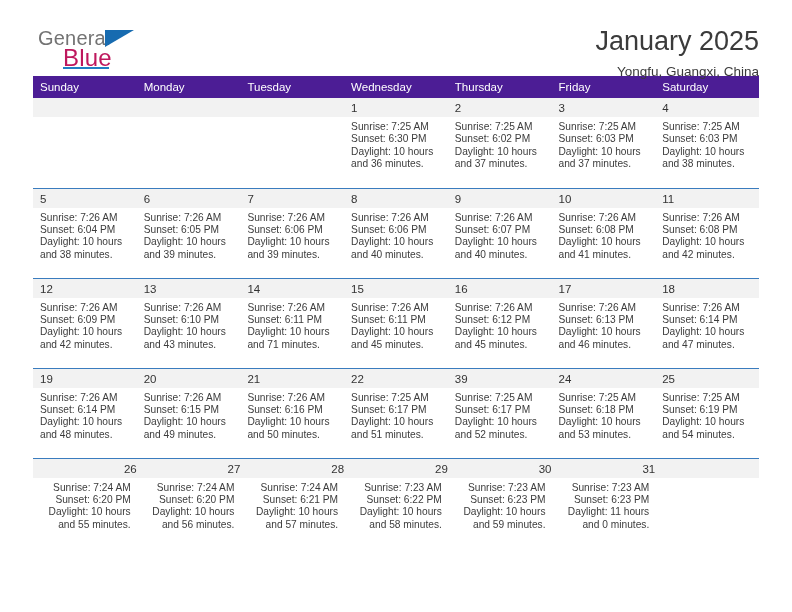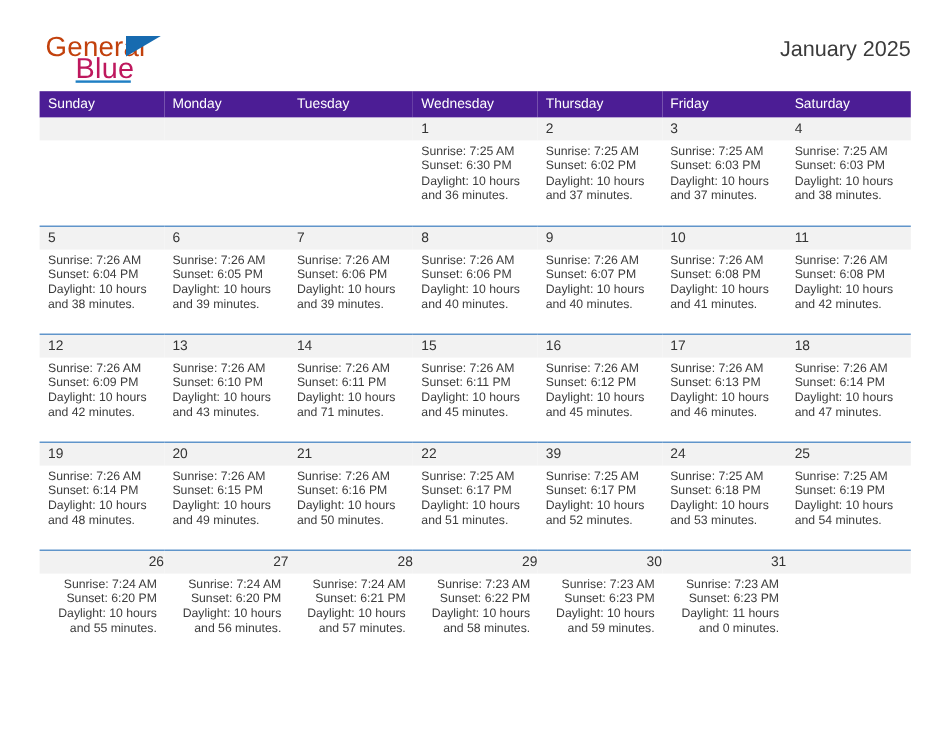--- a/index.html
+++ b/index.html
@@ -35,23 +35,23 @@
     position: relative;
     width: 120px;
     height: 46px;
     line-height: 1;
     user-select: none;
   }
   .logo-general {
     position: absolute;
     left: 5px;
     top: 2px;
-    font-size: 23px;
+    font-size: 20px;
     letter-spacing: .2px;
-    color: #c2410c;
+    color: #737373;
   }
   .logo-blue {
     position: absolute;
     left: 30px;
     top: 20px;
     font-size: 24px;
     letter-spacing: .2px;
     color: #be185d;
   }
   .logo-tri {
@@ -70,21 +70,21 @@
     width: 46px;
     height: 2px;
     background: #1f7fc4;
   }
 
   .titles {
     text-align: right;
     padding-top: 0px;
   }
   .cal-title {
-    font-size: 18px;
+    font-size: 27px;
     color: #3b3b3b;
     line-height: 30px;
     font-weight: normal;
     margin: 0;
   }
   .cal-sub {
     font-size: 13.5px;
     color: #3b3b3b;
     line-height: 20px;
     margin: 6px 0 0 0;
@@ -153,20 +153,21 @@
 
     <div class="logo">
       <span class="logo-general">General</span>
       <span class="logo-tri"></span>
       <span class="logo-blue">Blue</span>
       <span class="logo-underline"></span>
     </div>
 
     <div class="titles">
       <h1 class="cal-title">January 2025</h1>
+      <p class="cal-sub">Yongfu, Guangxi, China</p>
     </div>
 
   </div>
 
   <table class="calendar">
     <thead>
       <tr>
         <th>Sunday</th>
         <th>Monday</th>
         <th>Tuesday</th>

